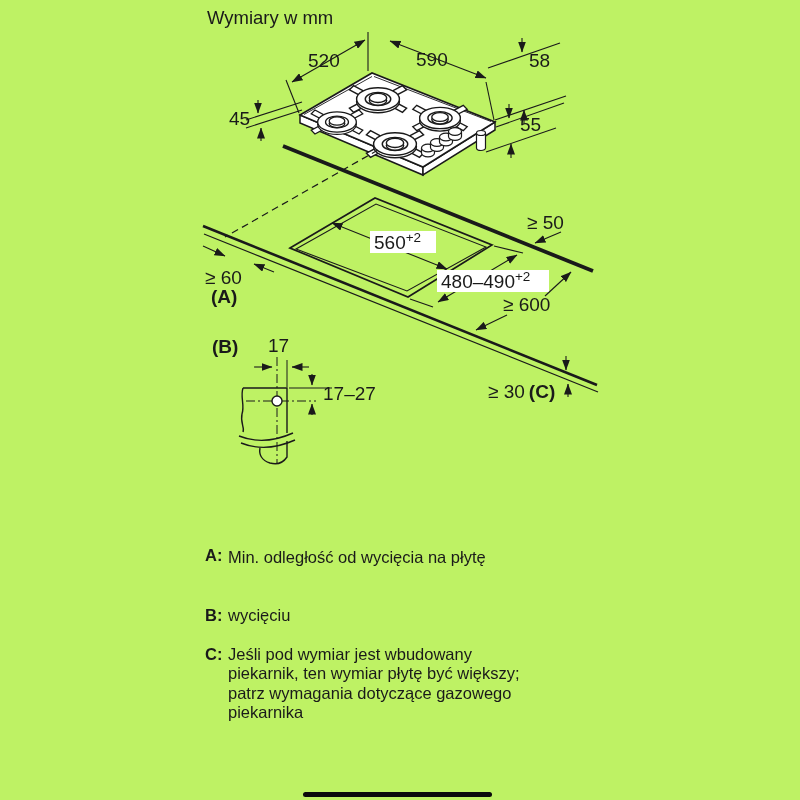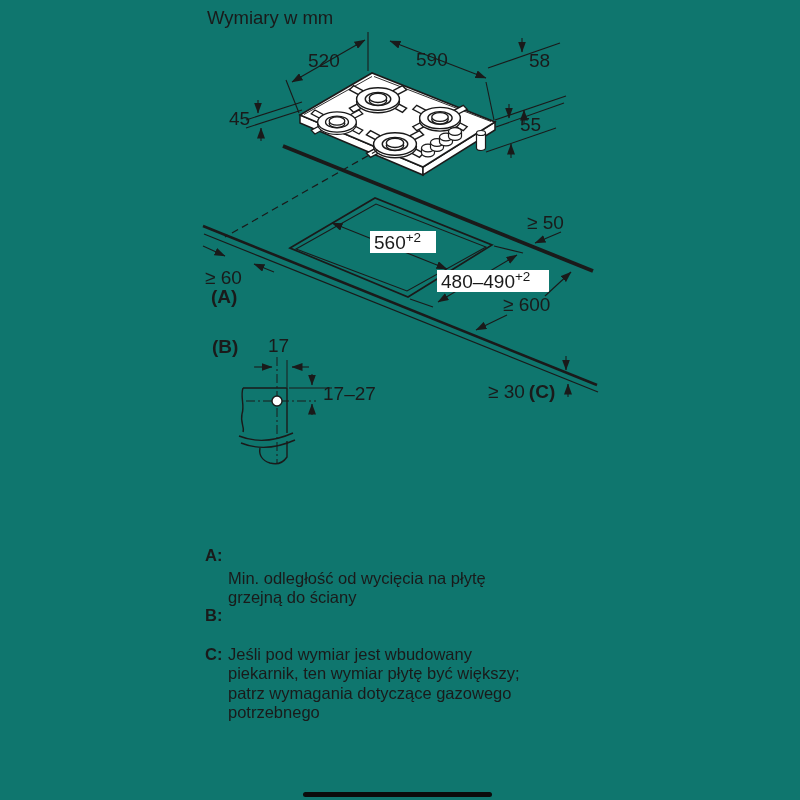--- a/index.html
+++ b/index.html
@@ -1,16 +1,16 @@
 <!DOCTYPE html>
 <html><head>
 <meta charset="utf-8">
 <style>
   html,body{margin:0;padding:0;background:#ffffff;}
-  .page{position:relative;width:800px;height:800px;background:#0f766e;overflow:hidden;
+  .page{position:relative;width:800px;height:800px;background:#bef264;overflow:hidden;
         font-family:"Liberation Sans", sans-serif;color:#1a1a1a;}
   svg{position:absolute;left:0;top:0;}
   svg text{fill:#1a1a1a;font-family:"Liberation Sans",sans-serif;font-size:19px;}
   .title-text{font-size:18.5px;}
   .ref-bold{font-weight:bold;}
   .notes{position:absolute;left:0;top:0;width:800px;font-size:16.5px;line-height:19.4px;}
   .note-label{position:absolute;left:205px;font-weight:bold;}
   .note-lines{position:absolute;left:228px;}
   .home-bar{position:absolute;left:303px;top:792px;width:189px;height:5px;
             border-radius:3px;background:#0b0b0b;}
@@ -194,33 +194,33 @@
       <path d="M287,441 L287,457 Q281,466 270,463 Q258,459 260,448"></path>
       <circle cx="277" cy="401" r="5" fill="#ffffff"></circle>
     </g>
 
     <text x="323" y="400">17–27</text>
   </g>
 </svg>
 
 <div class="notes">
   <span class="note-label" style="top:546px">A:</span>
-  <div class="note-lines" style="top:569px">
+  <div class="note-lines" style="top:548px">
     <div>Min. odległość od wycięcia na płytę</div>
-    <div>grzejną do ściany</div>
   </div>
 
   <span class="note-label" style="top:606px">B:</span>
   <div class="note-lines" style="top:606px">
+    <div>wycięciu</div>
   </div>
 
   <span class="note-label" style="top:645px">C:</span>
   <div class="note-lines" style="top:645px">
     <div>Jeśli pod wymiar jest wbudowany</div>
     <div>piekarnik, ten wymiar płytę być większy;</div>
     <div>patrz wymagania dotyczące gazowego</div>
-    <div>potrzebnego</div>
+    <div>piekarnika</div>
   </div>
 </div>
 
 <div class="home-bar"></div>
 
 </div>
 
 </body></html>

